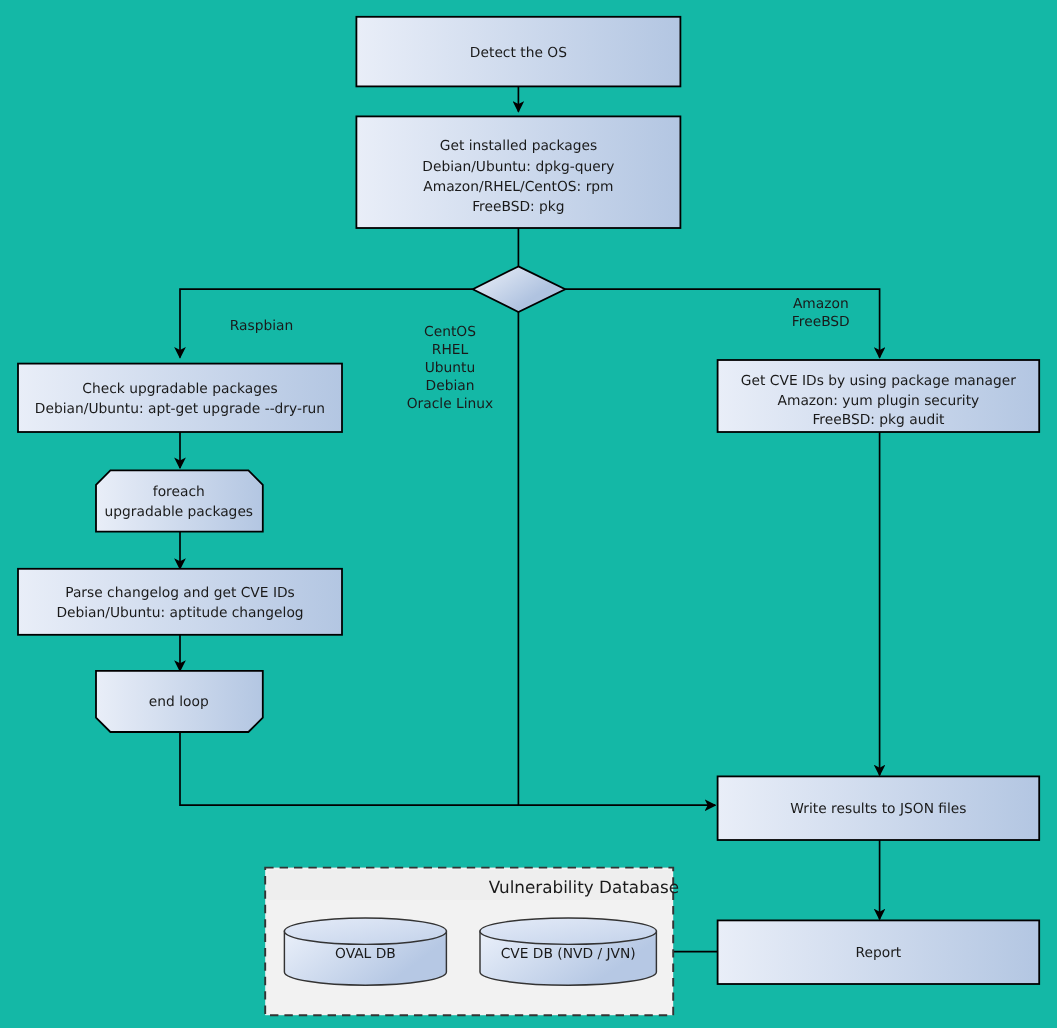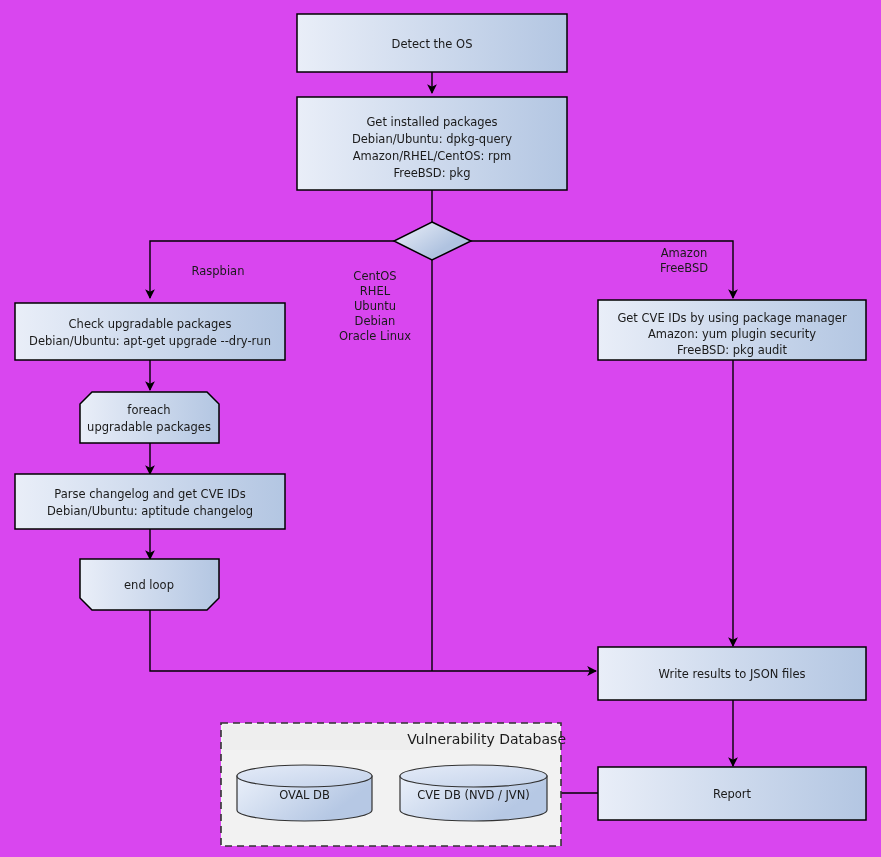--- a/index.html
+++ b/index.html
@@ -11,21 +11,21 @@
   body {
     font-family: "DejaVu Sans", sans-serif;
     width: 881px;
     height: 857px;
     overflow: hidden;
   }
   #diagram-root {
     position: relative;
     width: 881px;
     height: 857px;
-    background: #d946ef;
+    background: #14b8a6;
   }
   svg#flow-svg {
     position: absolute;
     top: 0;
     left: 0;
     width: 881px;
     height: 857px;
   }
   .node-text {
     font-family: "DejaVu Sans", sans-serif;

